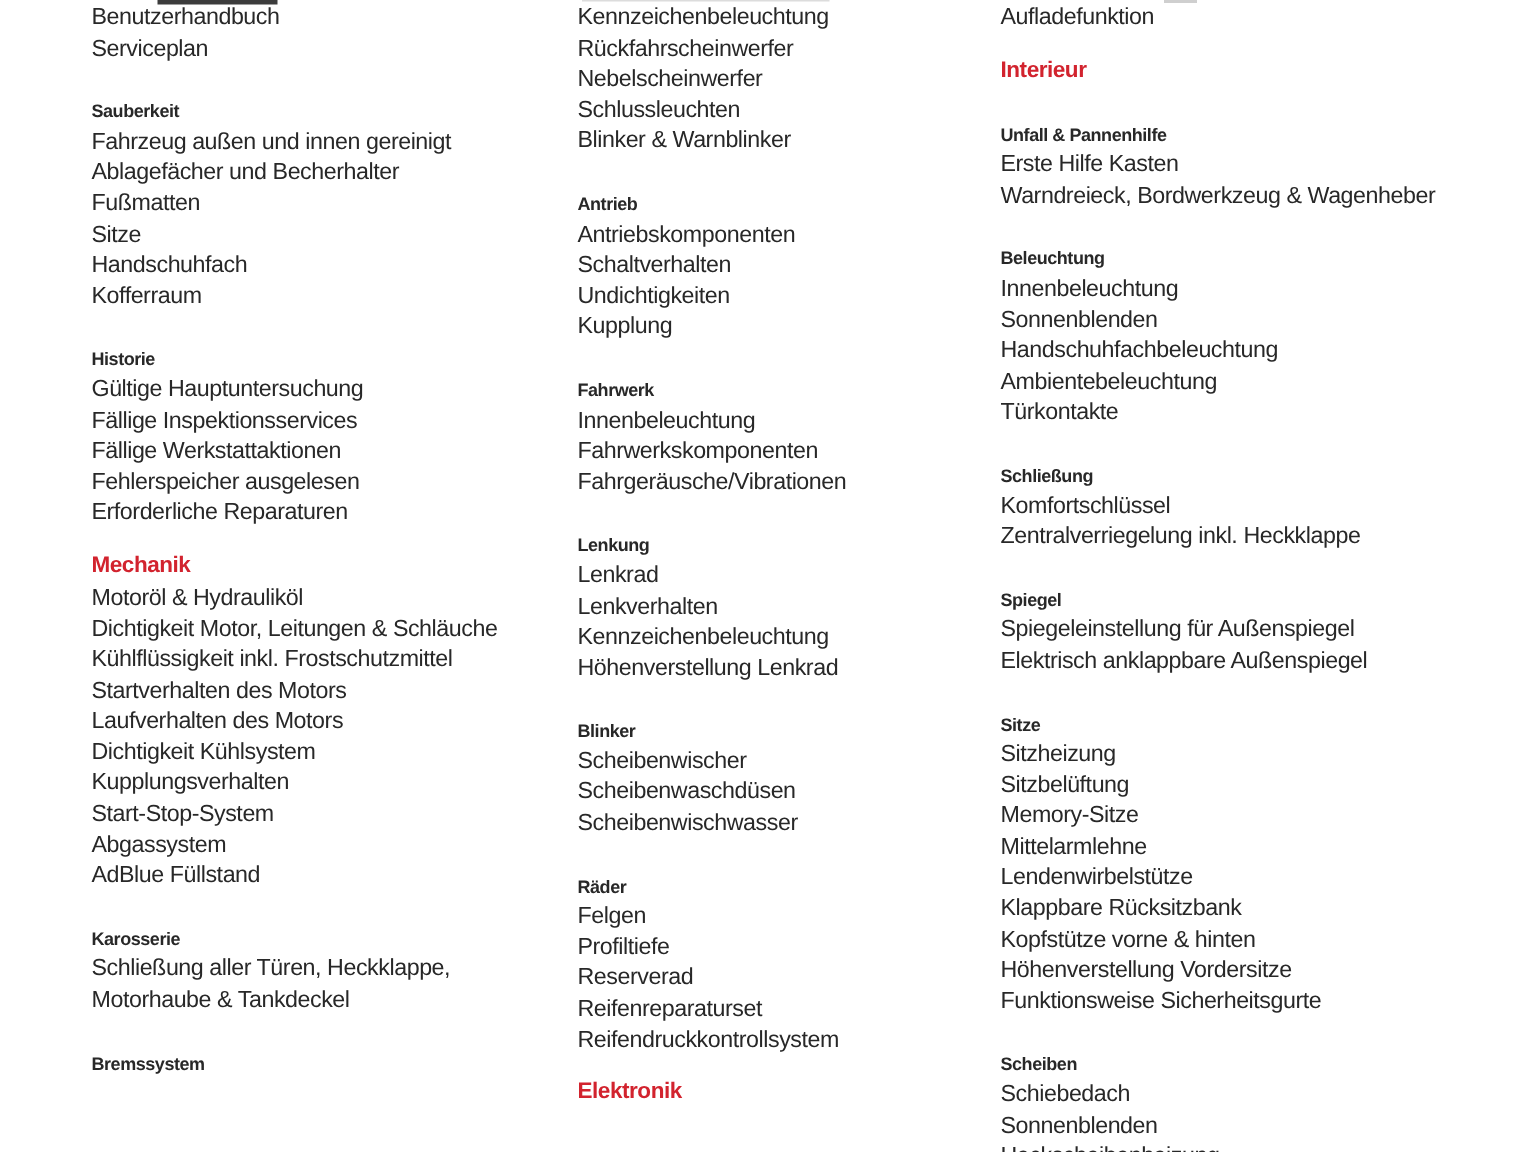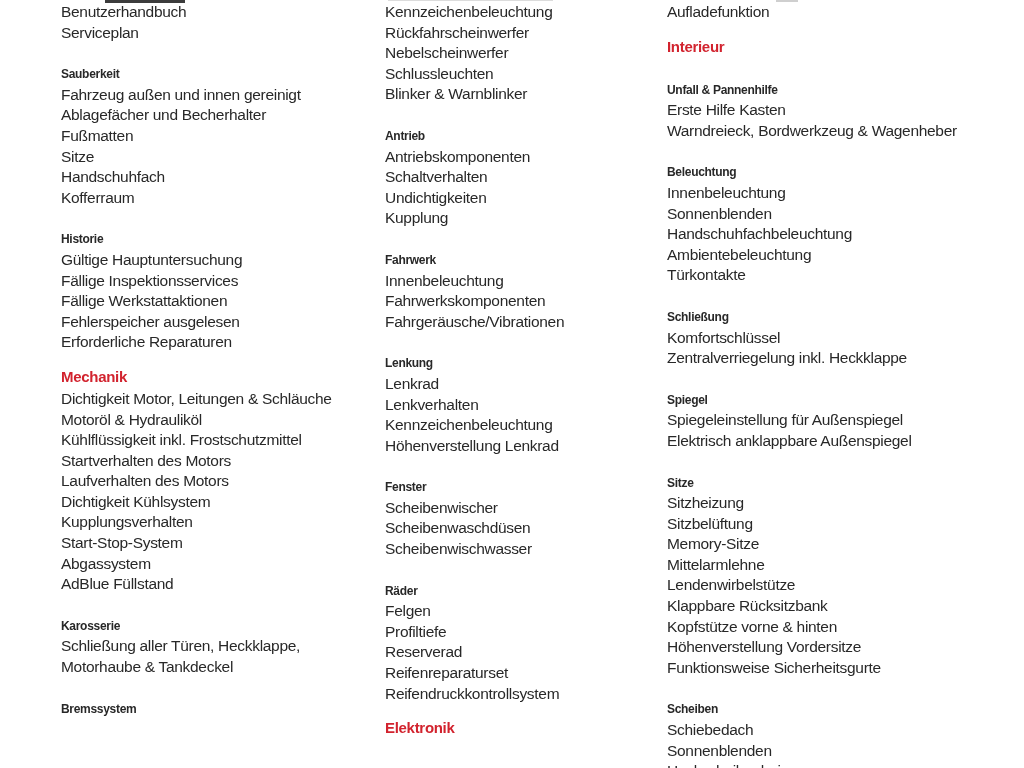--- a/index.html
+++ b/index.html
@@ -70,22 +70,22 @@
       <div class="item">Sitze</div>
       <div class="item">Handschuhfach</div>
       <div class="item">Kofferraum</div>
       <div class="sub">Historie</div>
       <div class="item">Gültige Hauptuntersuchung</div>
       <div class="item">Fällige Inspektionsservices</div>
       <div class="item">Fällige Werkstattaktionen</div>
       <div class="item">Fehlerspeicher ausgelesen</div>
       <div class="item">Erforderliche Reparaturen</div>
       <div class="red">Mechanik</div>
+      <div class="item">Motoröl &amp; Hydrauliköl</div>
       <div class="item">Dichtigkeit Motor, Leitungen &amp; Schläuche</div>
-      <div class="item">Motoröl &amp; Hydrauliköl</div>
       <div class="item">Kühlflüssigkeit inkl. Frostschutzmittel</div>
       <div class="item">Startverhalten des Motors</div>
       <div class="item">Laufverhalten des Motors</div>
       <div class="item">Dichtigkeit Kühlsystem</div>
       <div class="item">Kupplungsverhalten</div>
       <div class="item">Start-Stop-System</div>
       <div class="item">Abgassystem</div>
       <div class="item">AdBlue Füllstand</div>
       <div class="sub">Karosserie</div>
       <div class="item">Schließung aller Türen, Heckklappe,</div>
@@ -105,21 +105,21 @@
       <div class="item">Kupplung</div>
       <div class="sub">Fahrwerk</div>
       <div class="item">Innenbeleuchtung</div>
       <div class="item">Fahrwerkskomponenten</div>
       <div class="item">Fahrgeräusche/Vibrationen</div>
       <div class="sub">Lenkung</div>
       <div class="item">Lenkrad</div>
       <div class="item">Lenkverhalten</div>
       <div class="item">Kennzeichenbeleuchtung</div>
       <div class="item">Höhenverstellung Lenkrad</div>
-      <div class="sub">Fenster</div>
+      <div class="sub">Blinker</div>
       <div class="item">Scheibenwischer</div>
       <div class="item">Scheibenwaschdüsen</div>
       <div class="item">Scheibenwischwasser</div>
       <div class="sub">Räder</div>
       <div class="item">Felgen</div>
       <div class="item">Profiltiefe</div>
       <div class="item">Reserverad</div>
       <div class="item">Reifenreparaturset</div>
       <div class="item">Reifendruckkontrollsystem</div>
       <div class="red">Elektronik</div>

